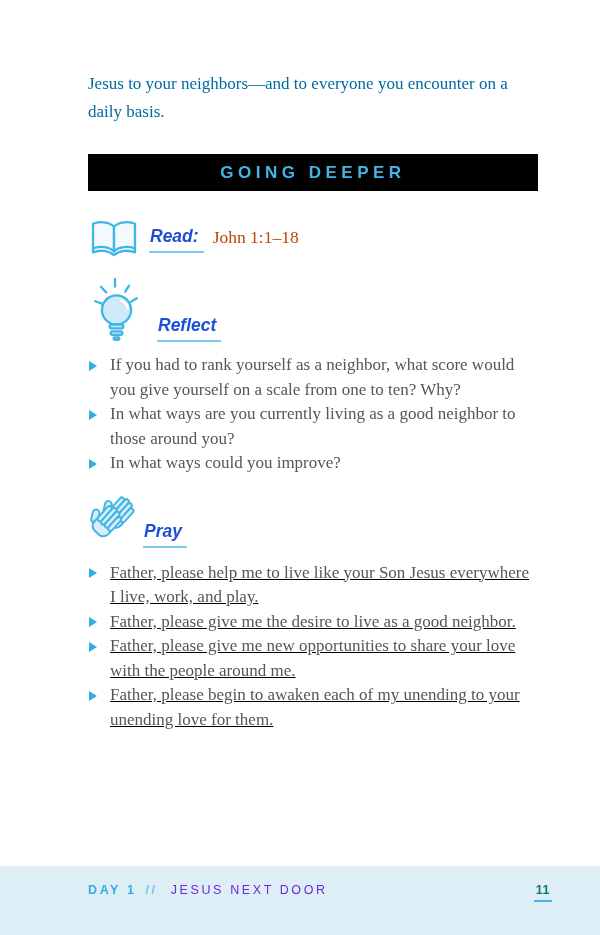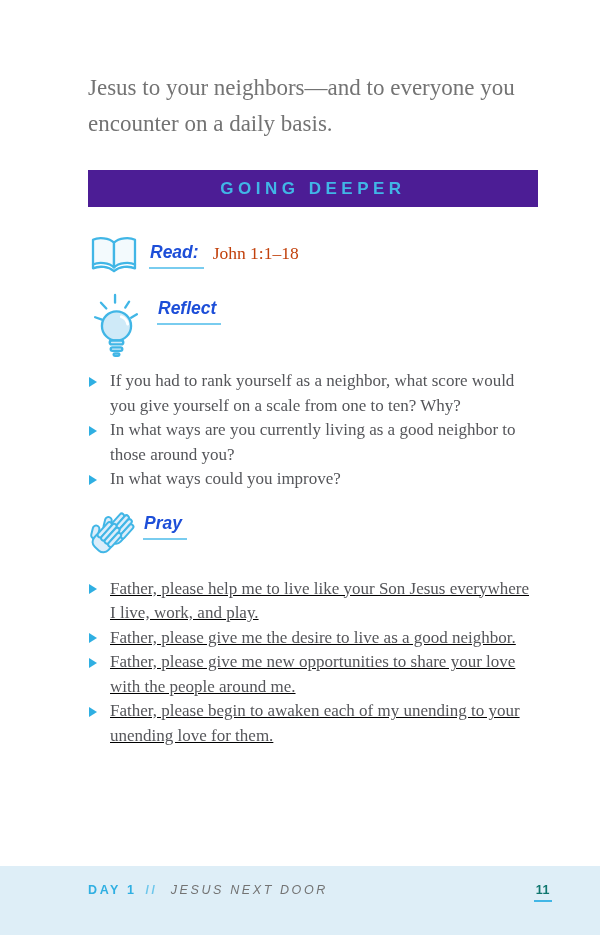--- a/index.html
+++ b/index.html
@@ -9,29 +9,29 @@
     width: 600px;
     height: 935px;
     margin: 0 auto;
     background: #ffffff;
     overflow: hidden;
     font-family: "Liberation Serif", serif;
   }
   .content { padding: 70px 62px 0 88px; }
 
   .intro {
-    font-size: 23px;
-    line-height: 36px;
-    color: #737373;
+    font-size: 17px;
+    line-height: 28px;
+    color: #0369a1;
   }
 
   .banner {
     margin-top: 28px;
     height: 37px;
-    background: #4c1d95;
+    background: #000000;
     display: flex;
     align-items: center;
     justify-content: center;
   }
   .banner span {
     font-family: "Liberation Sans", sans-serif;
     font-size: 17px;
     font-weight: 700;
     letter-spacing: 4.5px;
     color: #41b6e6;
@@ -53,21 +53,21 @@
     padding: 0 5px 4px 1px;
   }
   .read-row .section-label { margin-left: 9px; }
   .scripture {
     font-size: 17.5px;
     color: #c2410c;
     margin-left: 9px;
     padding-bottom: 4px;
   }
 
-  .heading-row { display: flex; align-items: flex-start; }
+  .heading-row { display: flex; align-items: flex-end; }
   .reflect-head { margin-top: 16px; }
   .reflect-head .section-label { margin-left: 12px; margin-top: 6px; }
   .pray-head { margin-top: 19px; }
   .pray-head .section-label { margin-top: 2px; }
 
   ul.bullets { list-style: none; margin-top: 11px; }
   ul.reflect-list { margin-top: 11px; }
   ul.pray-list { margin-top: 13px; text-decoration: underline; }
   ul.bullets li {
     position: relative;
@@ -94,21 +94,21 @@
     display: flex;
     justify-content: space-between;
     align-items: flex-start;
     padding: 17px 48px 0 88px;
     font-family: "Liberation Sans", sans-serif;
     font-size: 12.5px;
     letter-spacing: 2.6px;
   }
   .footer-day { color: #2fafe2; font-weight: 700; }
   .footer-sep { color: #6cc6ec; font-weight: 700; margin: 0 7px 0 3px; }
-  .footer-title { color: #737373; font-style: italic; }
+  .footer-title { color: #6d28d9; }
   .page-num {
     color: #0f766e;
     font-weight: 700;
     letter-spacing: 0.5px;
     border-bottom: 2px solid #41b6e6;
     padding: 0 2px 3px 2px;
   }
 </style>
 </head>
 <body>

